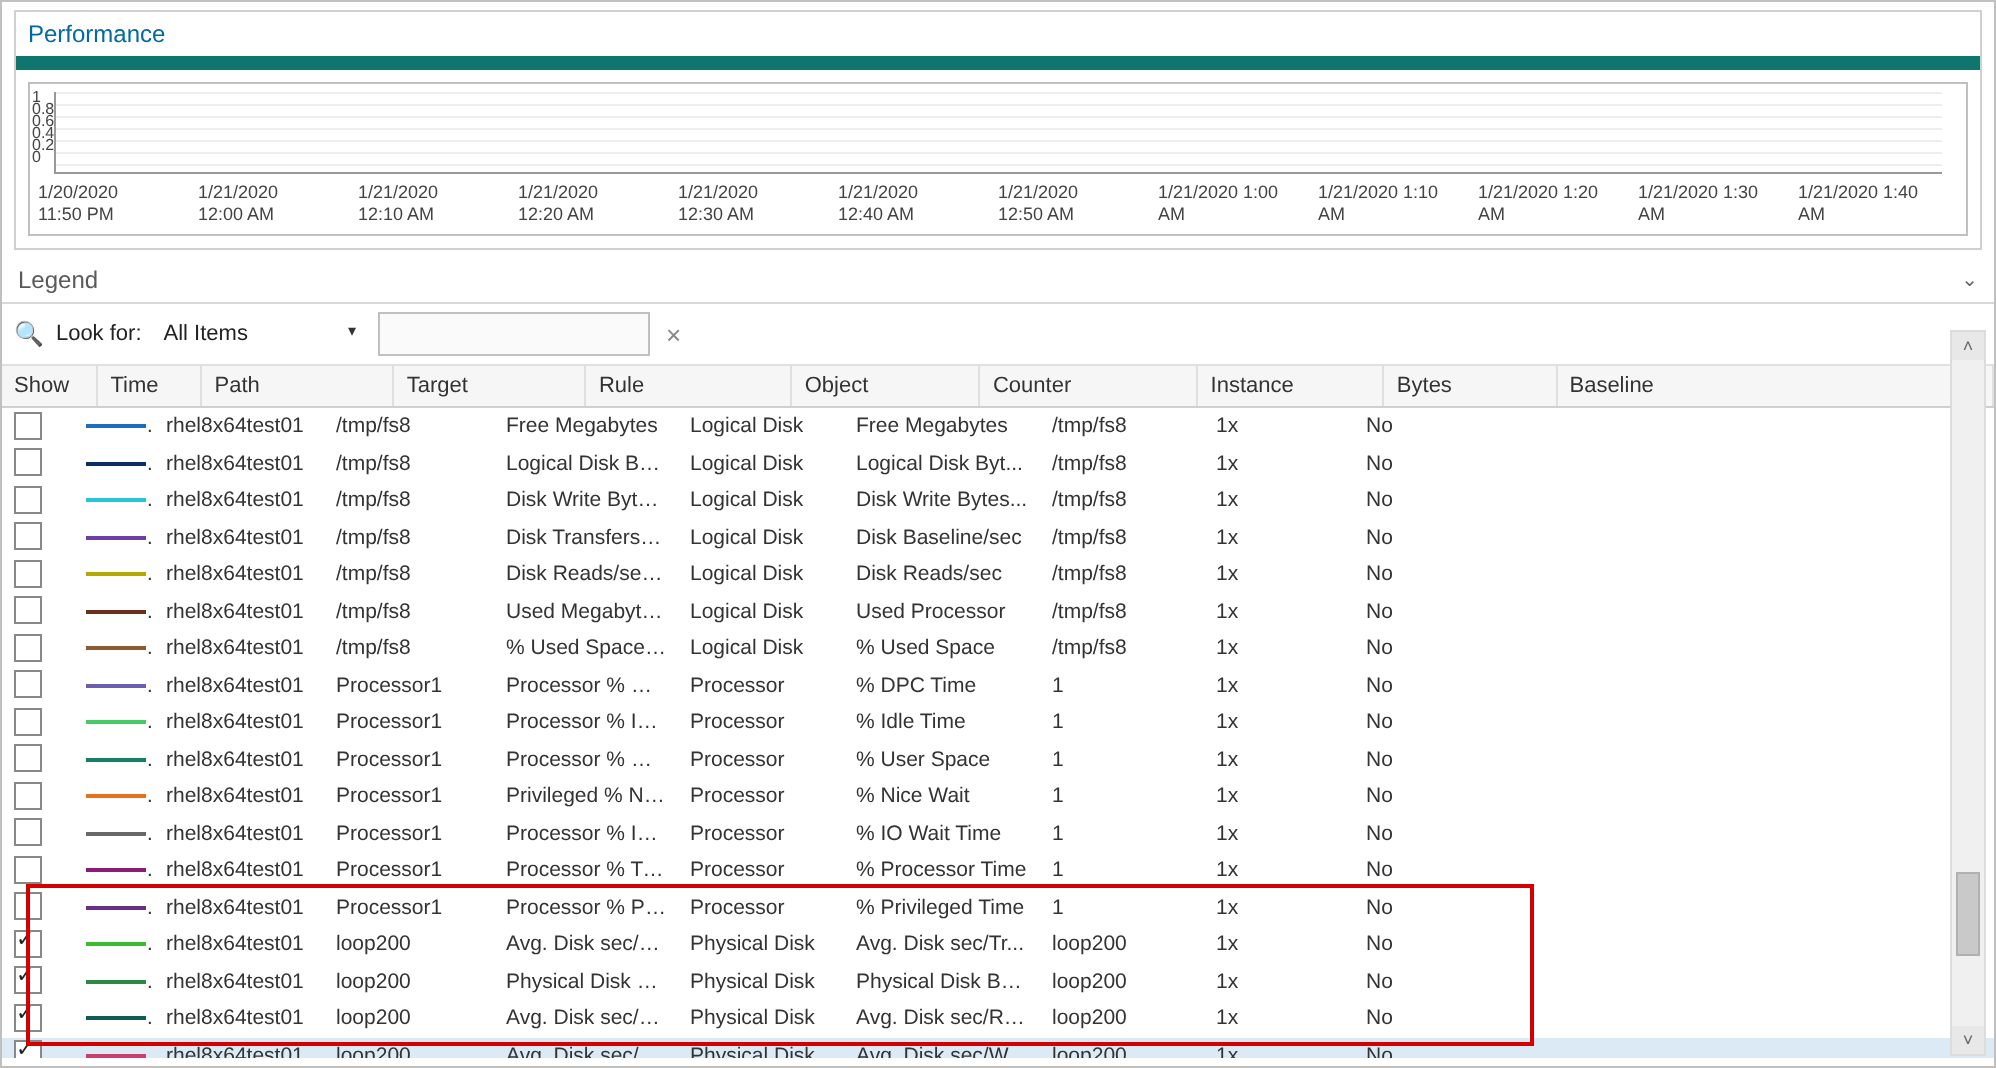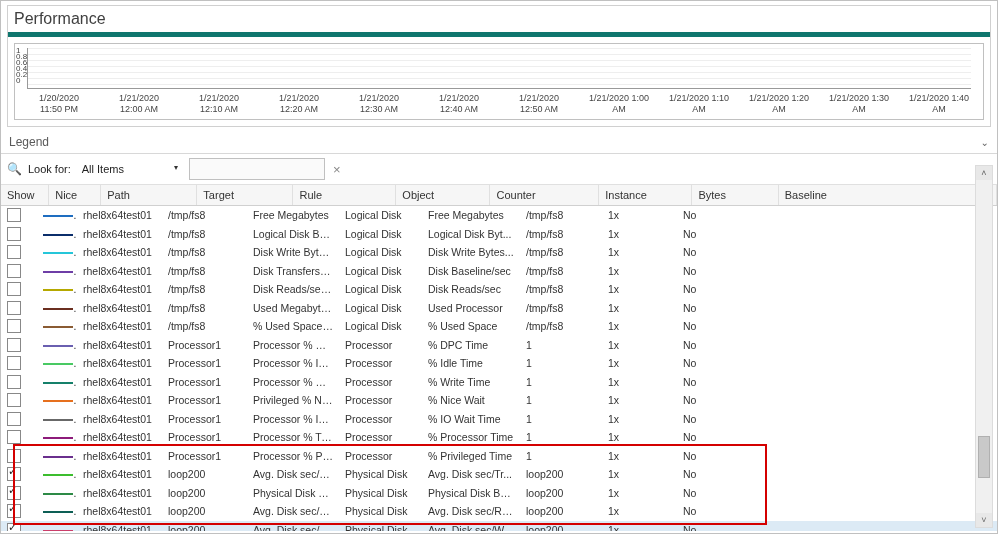--- a/index.html
+++ b/index.html
@@ -1,24 +1,24 @@
 <!DOCTYPE html>
 <html><head>
 <meta charset="utf-8">
 <style>
   html,body{margin:0;padding:0;font-family:"Segoe UI",Tahoma,sans-serif;font-size:11px;color:#222;background:#fff}
   .wrap{width:998px;height:534px;border:1px solid #c0c0c0;box-sizing:border-box;position:relative;overflow:hidden}
   .panel{border:1px solid #d0d0d0;margin:4px 6px}
-  .perf-head{font-size:16px;color:#404040;padding:4px 6px;border-bottom:5px solid #0f766e}
+  .perf-head{font-size:12px;color:#0369a1;padding:4px 6px;border-bottom:7px solid #0f766e}
   .chart-box{border:1px solid #c0c0c0;margin:6px;padding:4px}
   .chart-area{height:40px;border-left:1px solid #999;border-bottom:1px solid #999;margin:0 8px;position:relative;
     background:repeating-linear-gradient(to bottom,#eee 0,#eee 1px,transparent 1px,transparent 6px)}
   .chart-y{position:absolute;left:-12px;top:0;font-size:8px;line-height:6px;color:#444}
   .chart-x{display:flex;margin-top:4px}
-  .chart-x div{flex:1;text-align:center;font-size:9px;line-height:11px;color:#444}
+  .chart-x div{flex:1;text-align:left;font-size:9px;line-height:11px;color:#444}
   .legend-head{display:flex;justify-content:space-between;align-items:center;font-size:12px;color:#5a5a5a;
     padding:4px 8px;border-bottom:1px solid #d8d8d8}
   .legend-head .chev{font-size:10px;color:#666}
   .toolbar{display:flex;align-items:center;padding:4px 6px;gap:6px;border-bottom:1px solid #e0e0e0}
   .magnifier{font-size:12px;color:#555}
   .filter-combo{display:inline-flex;align-items:flex-start;border:1px solid #fff;padding:1px 4px;gap:50px}
   .filter-combo .caret{font-size:8px;color:#333}
   .filter-input{border:1px solid #c0c0c0;width:130px;height:18px;background:#fafafa}
   .clear-btn{border:none;background:none;padding:2px;color:#888;font-size:13px}
   .grid{position:relative}
@@ -90,21 +90,21 @@
     </span>
     <input class="filter-input" style="">
     <button class="clear-btn">
       <span>×</span>
     </button>
   </div>
 
   <div class="grid">
     <div class="head-row">
       <div class="c-show">Show</div>
-      <div class="c-color">Nice</div>
+      <div class="c-color">Time</div>
       <div class="c-path">Path</div>
       <div class="c-target">Target</div>
       <div class="c-rule">Rule</div>
       <div class="c-obj">Object</div>
       <div class="c-ctr">Counter</div>
       <div class="c-inst">Instance</div>
       <div class="c-scale">Bytes</div>
       <div class="c-base">Baseline</div>
     </div>
     <div class="rows" id="rows">
@@ -216,21 +216,21 @@
     <div class="c-scale">1x</div>
     <div class="c-base">No</div>
   </div>
   <div class="row">
     <div class="c-show"><span class="cb"></span></div>
     <div class="c-color"><span class="swatch" style="background:#15806a"></span></div>
     <div class="c-path">rhel8x64test01</div>
     <div class="c-target">Processor1</div>
     <div class="c-rule">Processor % Use...</div>
     <div class="c-obj">Processor</div>
-    <div class="c-ctr">% Write Time</div>
+    <div class="c-ctr">% User Space</div>
     <div class="c-inst">1</div>
     <div class="c-scale">1x</div>
     <div class="c-base">No</div>
   </div>
   <div class="row">
     <div class="c-show"><span class="cb"></span></div>
     <div class="c-color"><span class="swatch" style="background:#e6701e"></span></div>
     <div class="c-path">rhel8x64test01</div>
     <div class="c-target">Processor1</div>
     <div class="c-rule">Privileged % Nic...</div>

